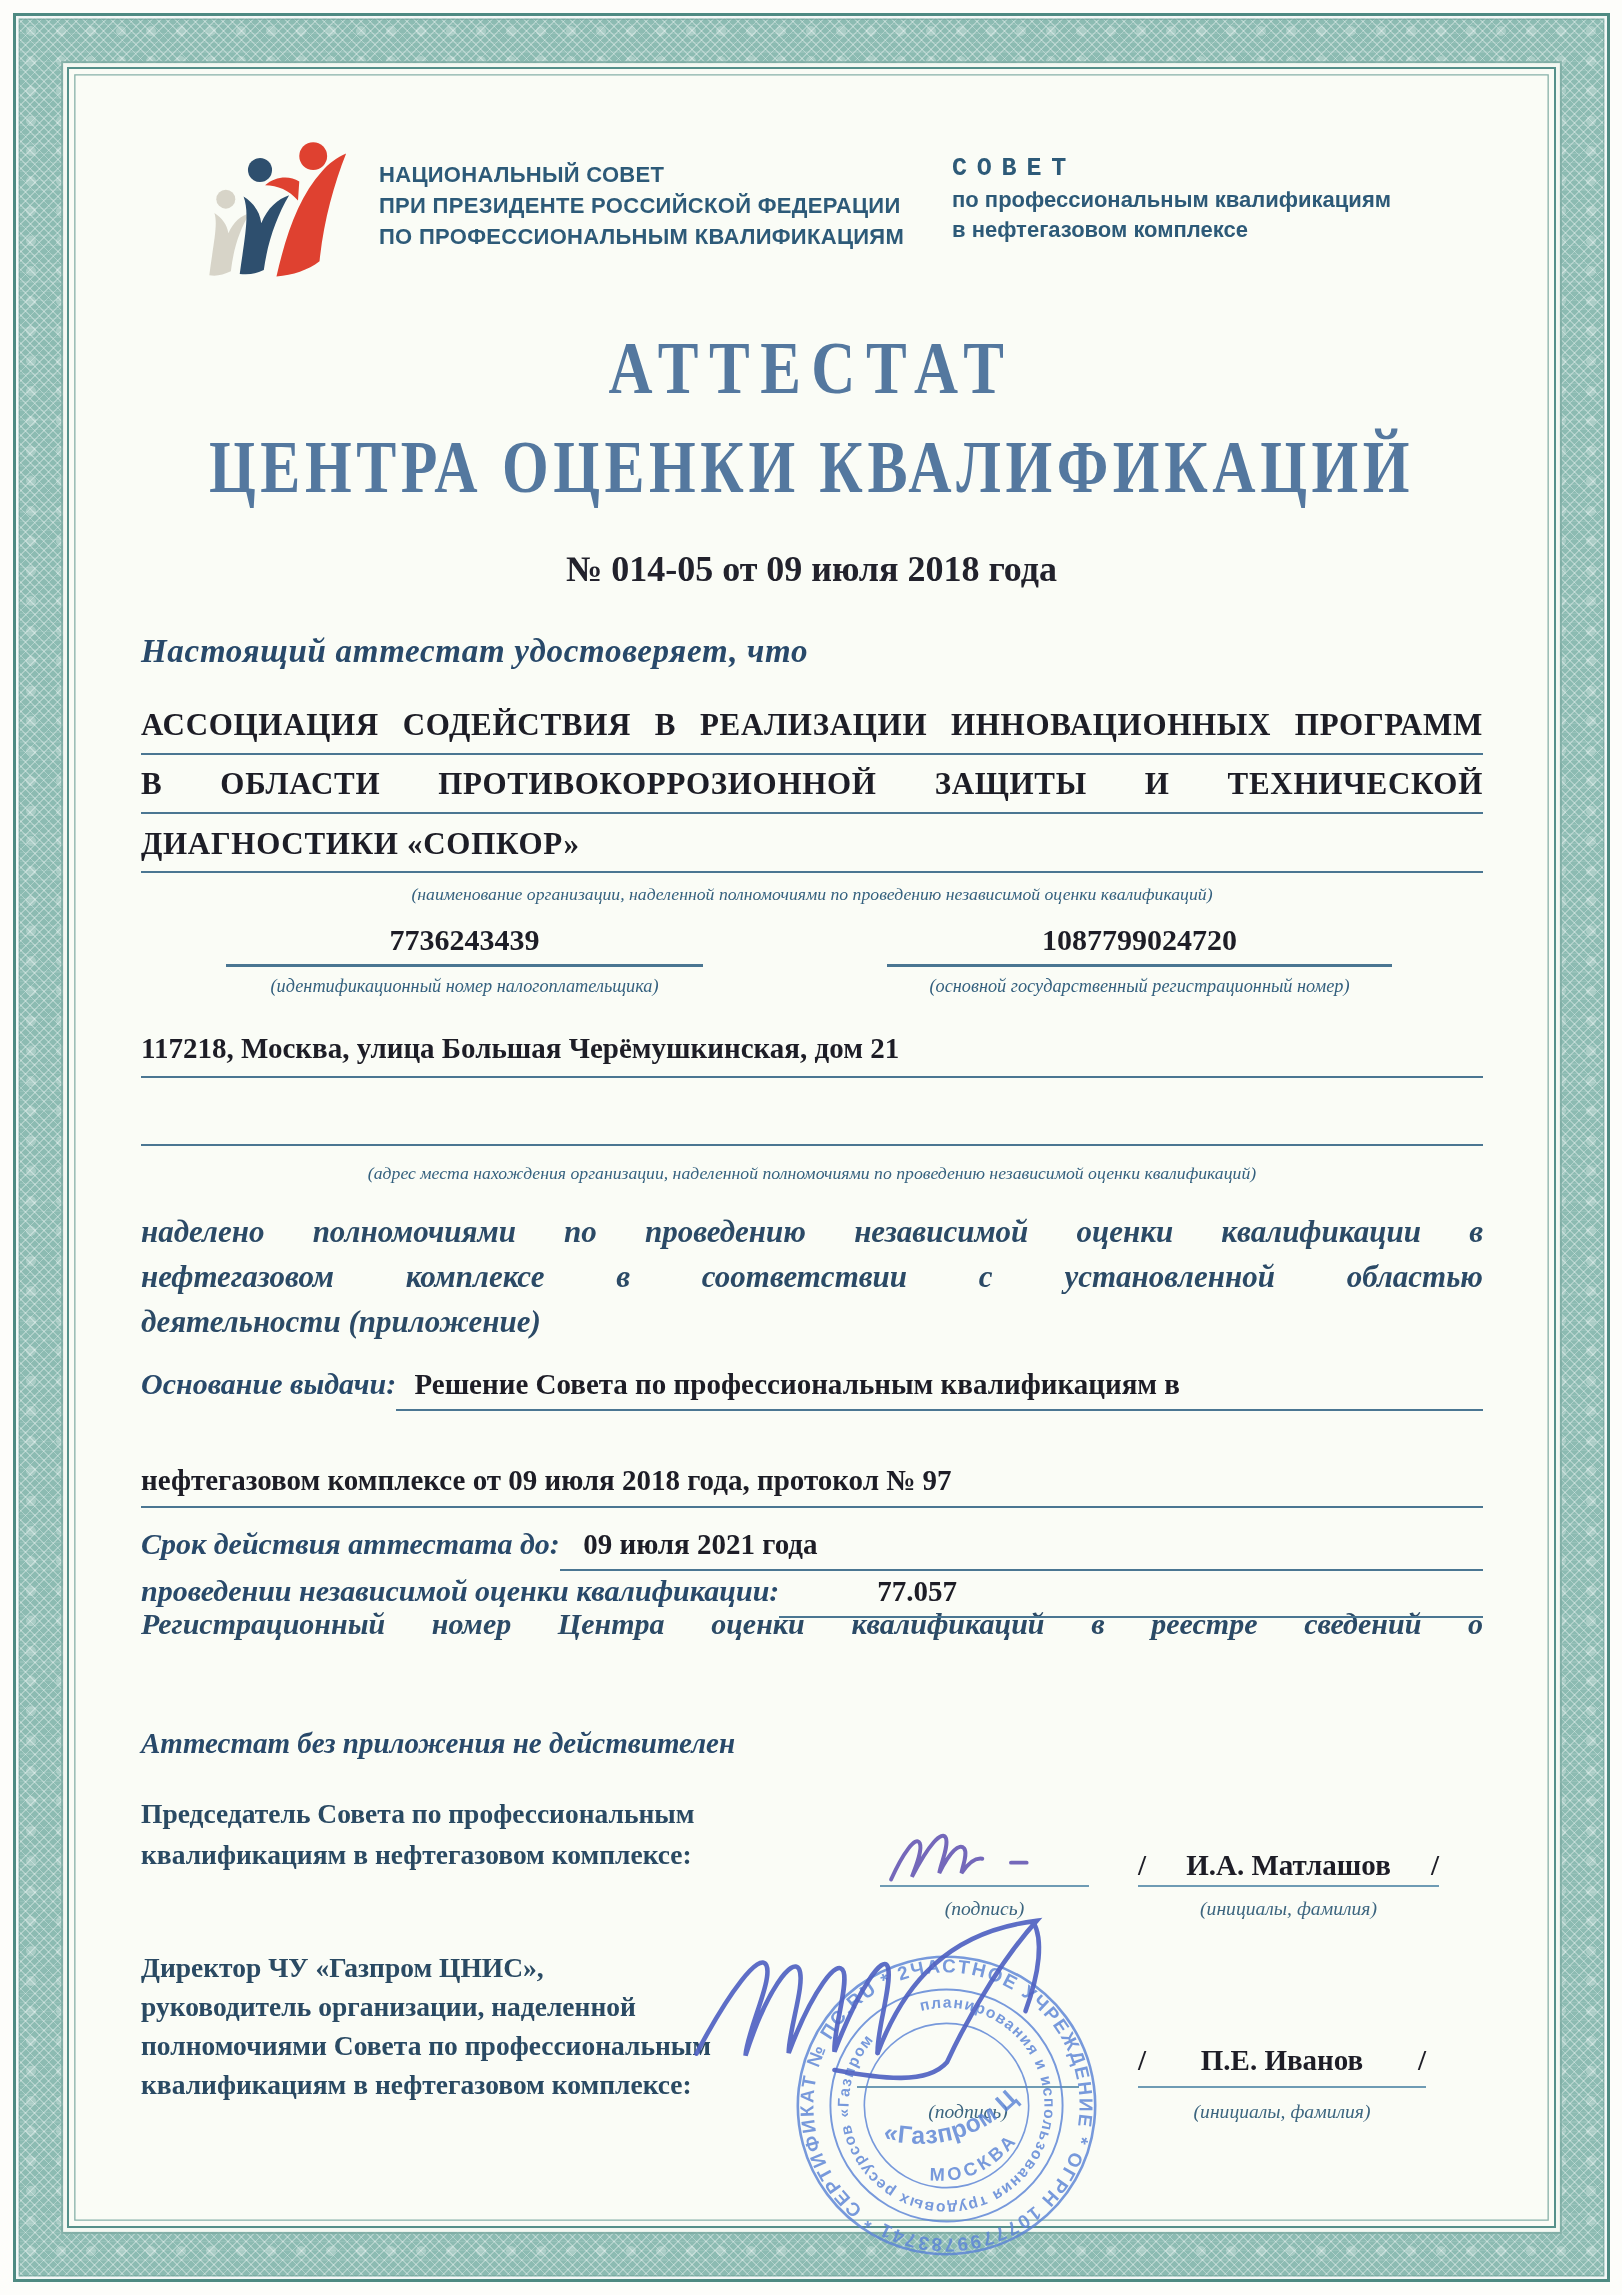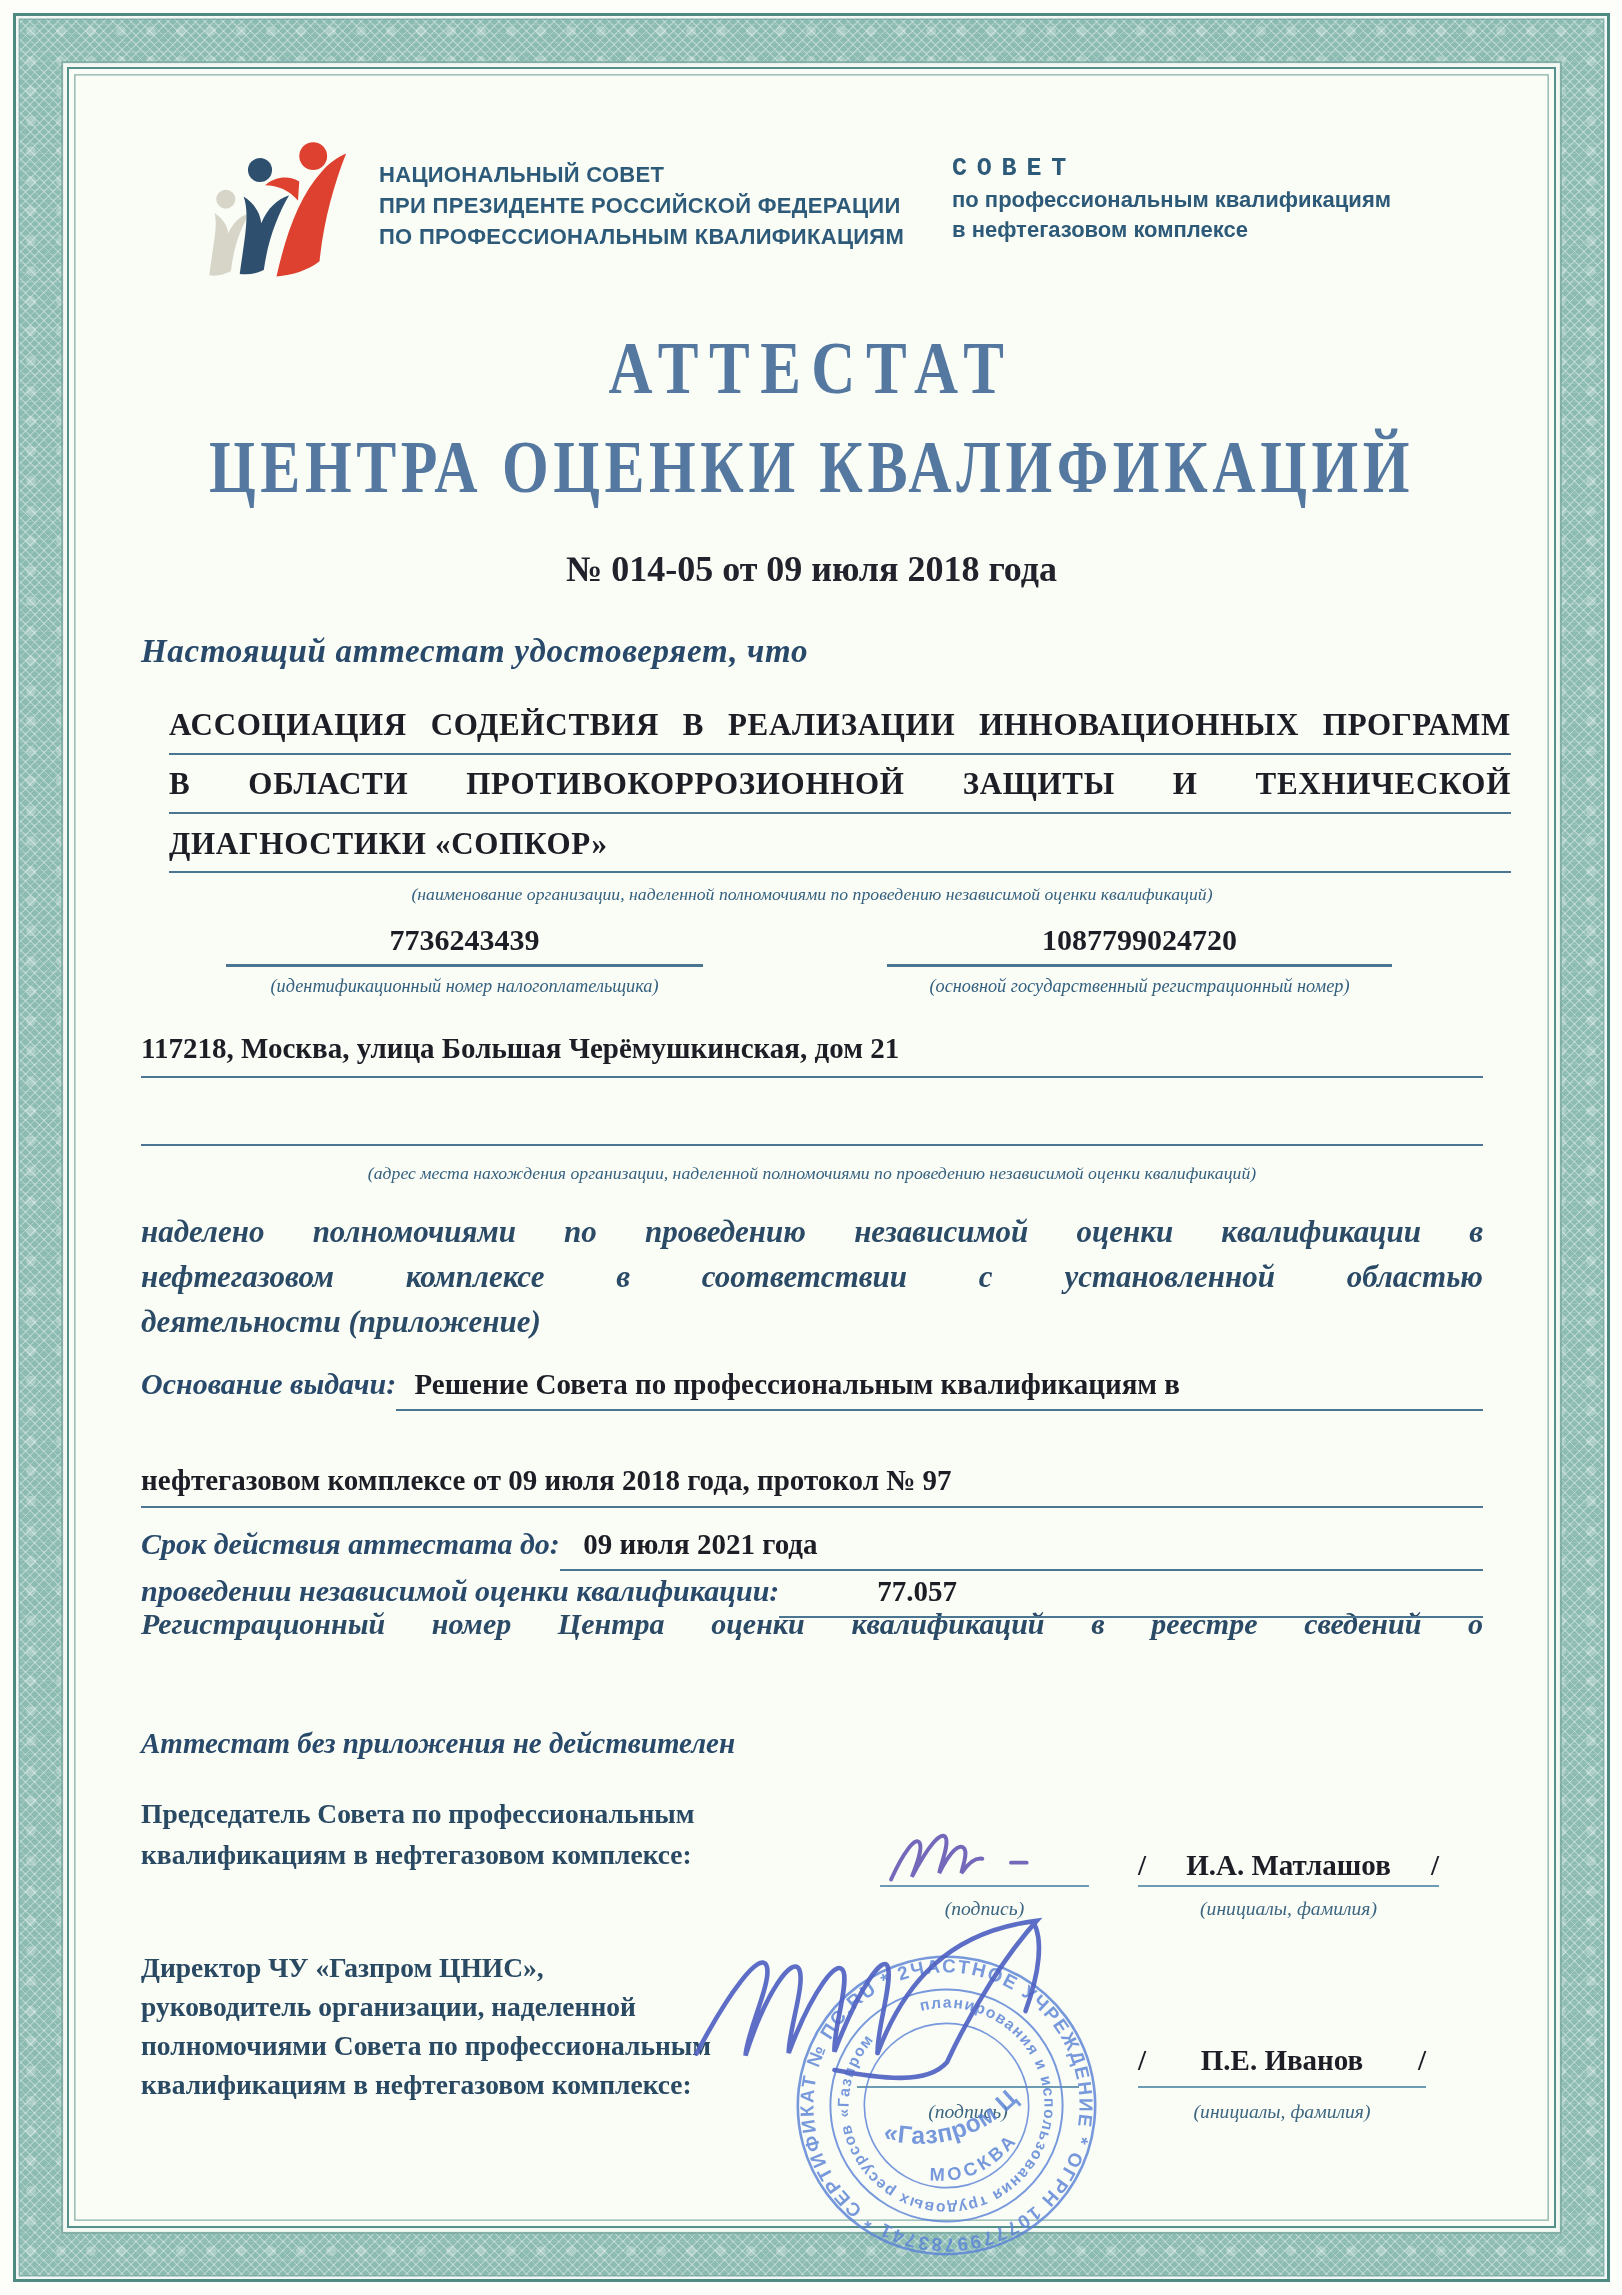--- a/index.html
+++ b/index.html
@@ -98,21 +98,21 @@
     <div class="hdr-right-2">по профессиональным квалификациям</div>
     <div class="hdr-right-2">в нефтегазовом комплексе</div>
   </div>
 
   <div class="sec title-line title-1" style="top:326px;">АТТЕСТАТ</div>
   <div class="sec title-line title-2" style="top:426px;">ЦЕНТРА ОЦЕНКИ КВАЛИФИКАЦИЙ</div>
   <div class="sec doc-number" style="top:548px;">№ 014-05 от 09 июля 2018 года</div>
 
   <div class="sec script intro" style="left:141px; top:633px;">Настоящий аттестат удостоверяет, что</div>
 
-  <div class="sec" style="left:141px; top:705px; width:1342px;margin-left:28px;">
+  <div class="sec" style="left:141px; top:705px; width:1342px;">
     <div class="org-line just">АССОЦИАЦИЯ СОДЕЙСТВИЯ В РЕАЛИЗАЦИИ ИННОВАЦИОННЫХ ПРОГРАММ</div>
     <div class="org-line just">В ОБЛАСТИ ПРОТИВОКОРРОЗИОННОЙ ЗАЩИТЫ И ТЕХНИЧЕСКОЙ</div>
     <div class="org-line">ДИАГНОСТИКИ «СОПКОР»</div>
   </div>
   <div class="sec cap" style="left:141px; top:884px; width:1342px;">(наименование организации, наделенной полномочиями по проведению независимой оценки квалификаций)</div>
 
   <div class="sec" style="left:226px; top:923px; width:477px;">
     <div class="num-val">7736243439</div>
     <div class="cap" style="margin-top:9.2px; font-size:18.3px;">(идентификационный номер налогоплательщика)</div>
   </div>

